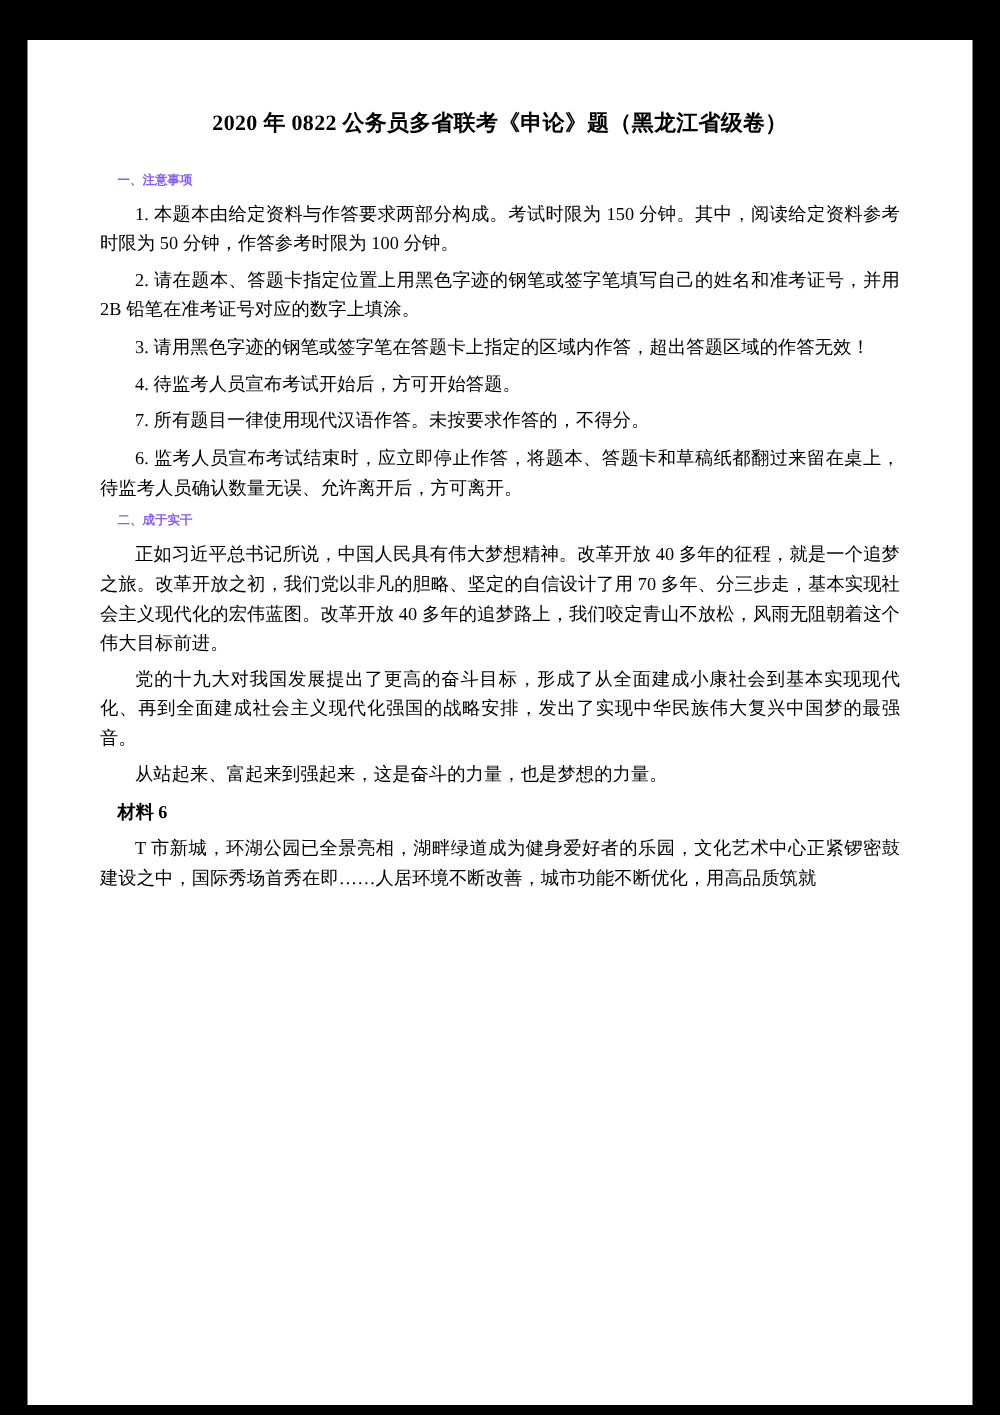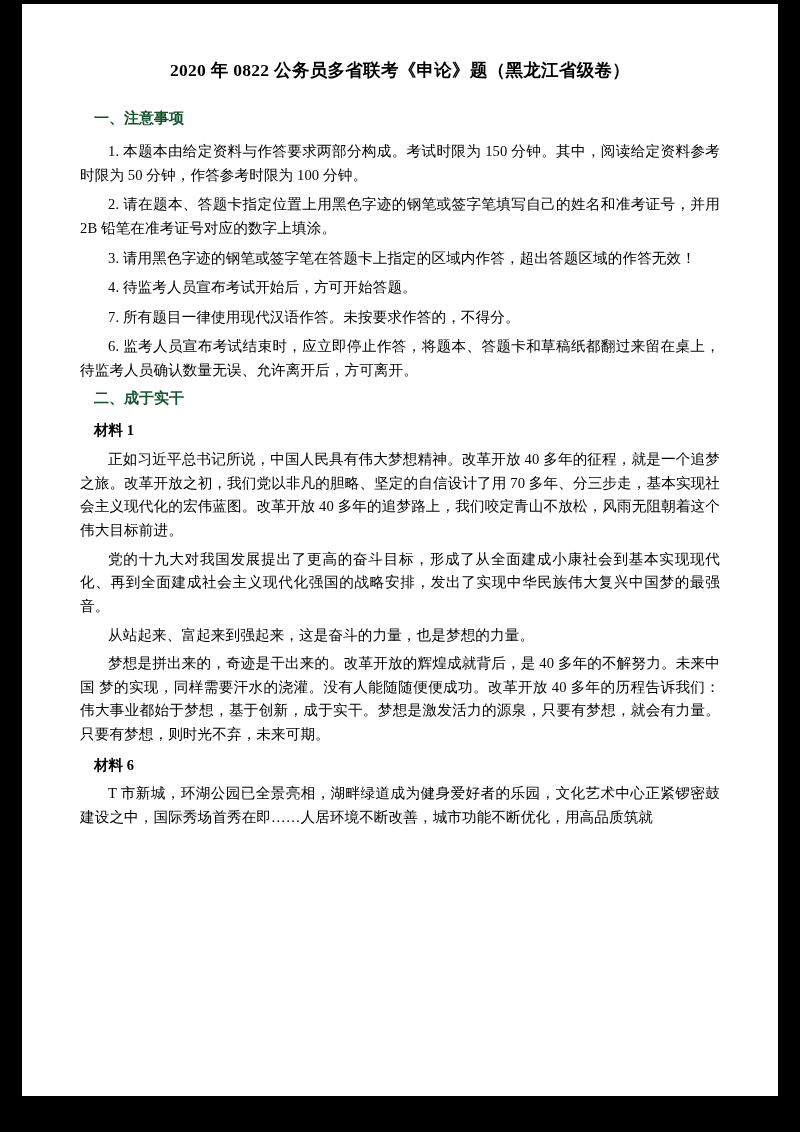--- a/index.html
+++ b/index.html
@@ -12,48 +12,47 @@
     height: 1132px;
     font-family: "Liberation Serif", "DejaVu Serif", serif;
     overflow: hidden;
   }
   .page-wrap {
     position: relative;
     width: 800px;
     height: 920px;
     background: #000000;
     box-sizing: border-box;
-    padding: 4px 22px;
+    padding: 32px 22px;
   }
   .page {
     position: relative;
     width: 756px;
     height: 1092px;
     background: #ffffff;
     box-sizing: border-box;
     padding: 40px 58px 0 58px;
     overflow: hidden;
   }
   .doc-title {
     text-align: center;
     font-size: 17.5px;
     font-weight: bold;
     letter-spacing: 0.3px;
     margin: 14px 0 26px 0;
     line-height: 1.4;
     color: #000;
   }
   .section-heading {
-    font-size: 15px;
+    font-size: 10px;
     font-weight: bold;
     margin: 0 0 9px 0;
     text-indent: 14px;
     line-height: 1.5;
-    color: #14532d;
-    font-family: Liberation Mono, monospace;
+    color: #8b5cf6;
   }
   .sub-heading {
     font-size: 14.5px;
     font-weight: bold;
     margin: 8px 0 6px 0;
     text-indent: 14px;
     line-height: 1.5;
     color: #000;
   }
   p.para {
@@ -88,25 +87,23 @@
       <p class="para">3. 请用黑色字迹的钢笔或签字笔在答题卡上指定的区域内作答，超出答题区域的作答无效！</p>
       <p class="para">4. 待监考人员宣布考试开始后，方可开始答题。</p>
       <p class="para">7. 所有题目一律使用现代汉语作答。未按要求作答的，不得分。</p>
       <p class="para">6. 监考人员宣布考试结束时，应立即停止作答，将题本、答题卡和草稿纸都翻过来留在桌上，待监考人员确认数量无误、允许离开后，方可离开。</p>
     </div>
 
     <div class="materials-block clip-bottom">
       <div class="section-heading">二、成于实干</div>
 
       <div>
-        <div class="sub-heading">材料 1</div>
         <p class="para">正如习近平总书记所说，中国人民具有伟大梦想精神。改革开放 40 多年的征程，就是一个追梦之旅。改革开放之初，我们党以非凡的胆略、坚定的自信设计了用 70 多年、分三步走，基本实现社会主义现代化的宏伟蓝图。改革开放 40 多年的追梦路上，我们咬定青山不放松，风雨无阻朝着这个伟大目标前进。</p>
         <p class="para">党的十九大对我国发展提出了更高的奋斗目标，形成了从全面建成小康社会到基本实现现代化、再到全面建成社会主义现代化强国的战略安排，发出了实现中华民族伟大复兴中国梦的最强音。</p>
         <p class="para">从站起来、富起来到强起来，这是奋斗的力量，也是梦想的力量。</p>
-        <p class="para">梦想是拼出来的，奇迹是干出来的。改革开放的辉煌成就背后，是 40 多年的不解努力。未来中国 梦的实现，同样需要汗水的浇灌。没有人能随随便便成功。改革开放 40 多年的历程告诉我们：伟大事业都始于梦想，基于创新，成于实干。梦想是激发活力的源泉，只要有梦想，就会有力量。只要有梦想，则时光不弃，未来可期。</p>
       </div>
 
       <div>
         <div class="sub-heading">材料 6</div>
         <p class="para">T 市新城，环湖公园已全景亮相，湖畔绿道成为健身爱好者的乐园，文化艺术中心正紧锣密鼓建设之中，国际秀场首秀在即……人居环境不断改善，城市功能不断优化，用高品质筑就</p>
       </div>
     </div>
 
   </div>
 </div>

